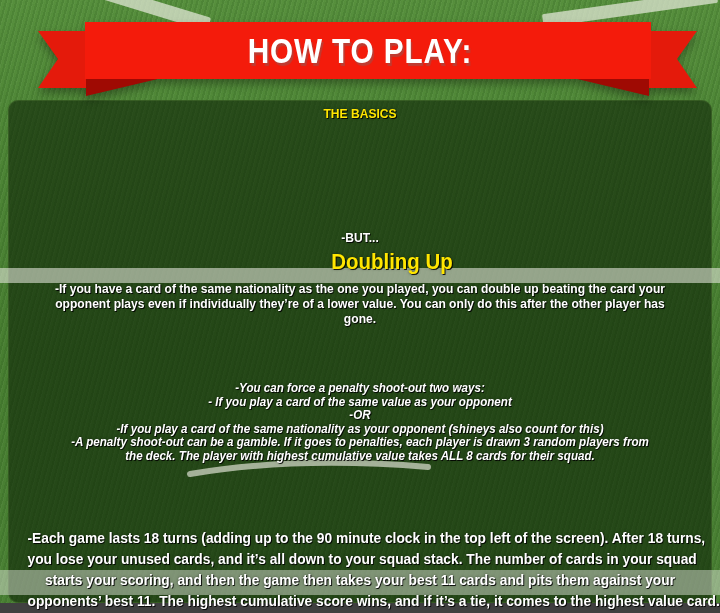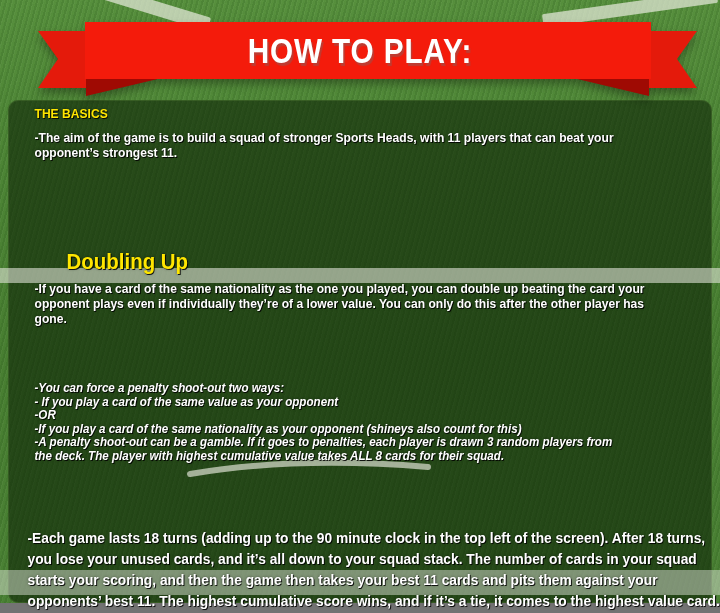--- a/index.html
+++ b/index.html
@@ -1,18 +1,18 @@
 <!DOCTYPE html>
 <html><head>
 <meta charset="utf-8">
 <style>
   html,body{margin:0;padding:0;background:#ffffff;}
   .stage{
     position:relative;width:720px;height:613px;overflow:hidden;
-    font-family:"Liberation Sans","DejaVu Sans",sans-serif;background:#737373;
+    font-family:"Liberation Sans","DejaVu Sans",sans-serif;background:#404040;
   }
   
   .grass{
     position:absolute;left:0;top:0;width:720px;height:603px;
     background:
       repeating-linear-gradient(105deg, rgba(15,55,8,.14) 0 2px, rgba(255,255,255,.045) 2px 3px, rgba(0,0,0,0) 3px 5px),
       linear-gradient(180deg,#5a943e 0%,#4e8735 25%,#477e2f 60%,#4a8233 100%);
   }
   .noise{position:absolute;left:0;top:0;opacity:.5;}
   .diag{position:absolute;background:rgba(228,233,218,.72);border-radius:2px;}
@@ -29,21 +29,21 @@
   }
   
   .ribbon{position:absolute;left:0;top:0;filter:drop-shadow(0 5px 4px rgba(0,0,0,.32));}
   .title{
     position:absolute;left:0;top:22px;width:720px;height:57px;line-height:57px;
     text-align:center;color:#ffffff;font-size:35px;font-weight:700;letter-spacing:1px;
     text-shadow:2px 3px 1px rgba(110,110,110,.4);
     transform:scaleX(.85);
   }
   
-  .blk{position:absolute;left:10px;width:700px;color:#ffffff;font-weight:700;}
+  .blk{position:absolute;left:10px;width:700px;text-align:center;color:#ffffff;font-weight:700;}
   .ln{white-space:nowrap;transform:scaleX(.93);transform-origin:50% 50%;
       text-shadow:1px 1px 0 rgba(0,0,0,.85),0 0 3px rgba(0,0,0,.5);}
   .h-sm{font-size:13px;color:#ffe600;text-shadow:1px 1px 0 rgba(0,0,0,.85);}
   .h-lg{font-size:22px;color:#ffe600;text-shadow:1px 2px 1px rgba(0,0,0,.85);padding-left:32px;}
   .body13 .ln{font-size:13px;line-height:15px;}
   .body13t .ln{font-size:12.5px;line-height:13.5px;}
   .body15 .ln{font-size:14.5px;line-height:21px;transform:scaleX(.95);}
   .t106{top:106px;} .t130{top:130px;} .t176{top:176px;} .t230{top:230px;}
   .t249{top:249px;} .t281{top:281px;} .t335{top:335px;} .t371{top:382px;font-style:italic;}
   .t491{top:491px;} .t524{top:528px;}
@@ -82,23 +82,22 @@
     <path d="M649 78 L573 78 L649 96 Z" fill="#9f0a03"></path>
     <rect x="85" y="22" width="566" height="57" fill="#f41b0b"></rect>
   </svg>
   <div class="title">
     <span>HOW TO PLAY:</span>
   </div>
 
   <div class="blk h-sm t106">
     <div class="ln">THE BASICS</div>
   </div>
-  <div class="blk body13 t130">
-    <div class="ln">-The aim of the game is to build a squad of stronger Sports Heads, with 11 players that can beat your</div>
-    <div class="ln">opponent’s strongest 11.</div>
+  <div class="blk body13 t230">
+    <div class="ln">-BUT...</div>
   </div>
 
   <div class="blk h-lg t249">
     <div class="ln">Doubling Up</div>
   </div>
   <div class="blk body13 t281">
     <div class="ln">-If you have a card of the same nationality as the one you played, you can double up beating the card your</div>
     <div class="ln">opponent plays even if individually they’re of a lower value. You can only do this after the other player has</div>
     <div class="ln">gone.</div>
   </div>

